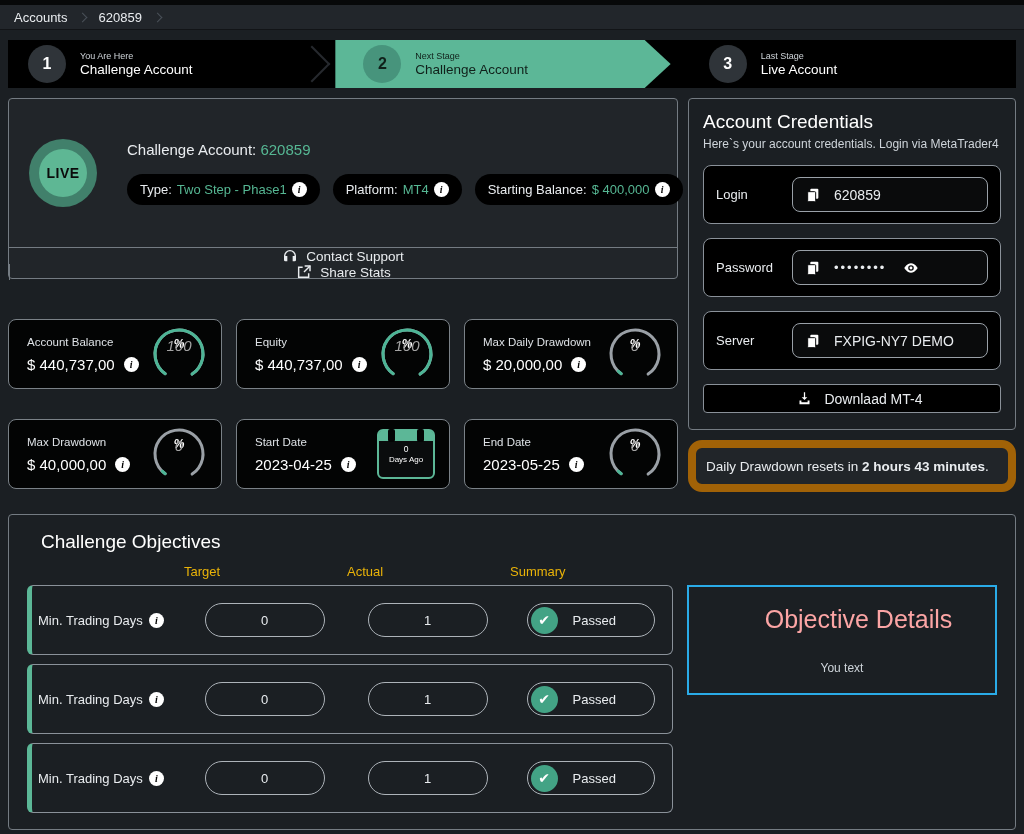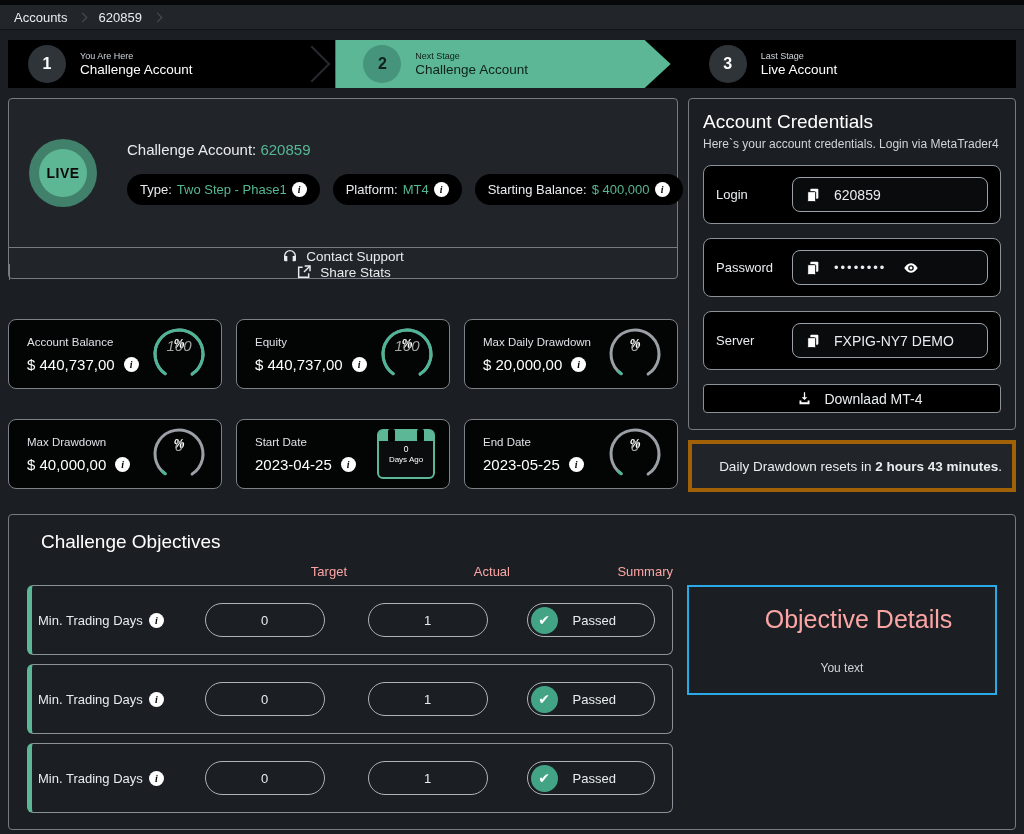--- a/index.html
+++ b/index.html
@@ -67,27 +67,27 @@
   .cred-title { font-size:19px; color:#fff; }
   .cred-sub { font-size:12px; color:#ced4da; margin-top:4px; }
   .cred-field { background:#000; border:1px solid #8a9199; border-radius:8px; margin-top:14px; padding:11px 12px; display:flex; align-items:center; gap:10px; }
   .cred-label { width:66px; font-size:13px; color:#e9ecef; flex-shrink:0;}
   .cred-box { flex:1; border:1px solid #9aa1a8; border-radius:8px; background:#0a0b0c; height:35px; display:flex; align-items:center; padding:0 12px; gap:13px; font-size:14px; color:#e9ecef;}
   .cred-box svg { width:16px; height:16px; flex-shrink:0; cursor:pointer;}
   .masked-dots { letter-spacing:2px; font-size:13px; }
   .eye-icon { margin-left:4px; }
   .download-btn { margin-top:14px; height:29px; background:#000; border:1px solid #8a9199; border-radius:4px; display:flex; align-items:center; justify-content:center; gap:12px; font-size:14px; cursor:pointer;padding-left:16px;}
   .download-btn svg { width:15px; height:15px; }
-  .notice-box { margin-top:10px; border:4px solid #a16207; border-radius:0; background:#212529; height:52px; display:flex; align-items:center; justify-content:flex-end; font-size:13.5px; padding:0 10px; text-align:center;}
+  .notice-box { margin-top:10px; border:8px solid #a16207; border-radius:14px; background:#212529; height:52px; display:flex; align-items:center; justify-content:flex-start; font-size:13.5px; padding:0 10px; text-align:center;}
   
   .objectives { margin:22px 8px 0; border:1px solid #747b82; border-radius:4px; padding:16px 18px 16px; background:#1b1f23;}
   .obj-title { font-size:19px; color:#fff; margin-bottom:4px; margin-left:14px;}
   .obj-body { display:flex; gap:14px; }
   .obj-left { flex:1; min-width:0;}
-  .obj-grid-head { display:grid; grid-template-columns:1fr 163px 163px 163px; height:28px; align-items:center; font-size:13px; color:#fca5a5; text-align:right;}
+  .obj-grid-head { display:grid; grid-template-columns:1fr 163px 163px 163px; height:28px; align-items:center; font-size:13px; color:#eab308; text-align:left;}
   .obj-row { display:grid; grid-template-columns:1fr 163px 163px 163px; align-items:center; border:1px solid #8a9199; border-left:5px solid #5cb797; border-radius:6px; height:70px; margin-bottom:9px; padding-left:6px; cursor:pointer;text-align:center;}
   .obj-row:last-child { margin-bottom:0; }
   .obj-label { font-size:13px; display:flex; align-items:center; gap:6px; }
   .pill-outline { width:120px; height:34px; border:1px solid #adb3b9; border-radius:17px; display:flex; align-items:center; justify-content:center; font-size:13px; margin:0 auto; color:#e9ecef;}
   .pill-status { width:128px; justify-content:flex-start; padding:0 3px; gap:15px; }
   .check-circle { width:27px; height:27px; border-radius:50%; background:#43a385; color:#fff; display:flex; align-items:center; justify-content:center; font-size:14px; flex-shrink:0;}
   .obj-details { width:310px; height:110px; margin-top:28px; border:2px solid #2aabe8; background:#1b1f23; display:flex; flex-direction:column; align-items:center; justify-content:center; text-align:center;}
   .details-title { font-size:25px; color:#fca5a5;margin-left:33px; }
   .details-sub { font-size:12px; color:#ced4da; margin-top:27px; }
 </style>

